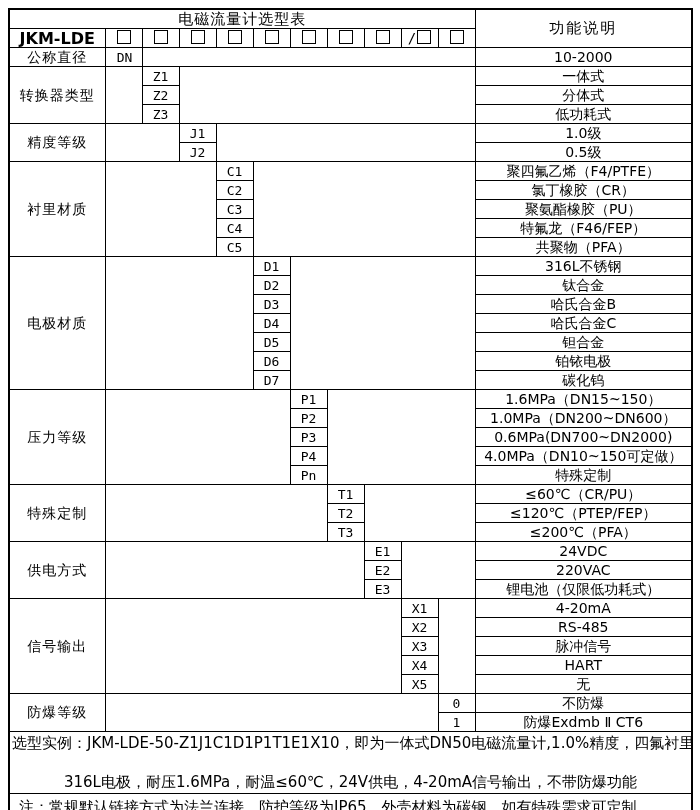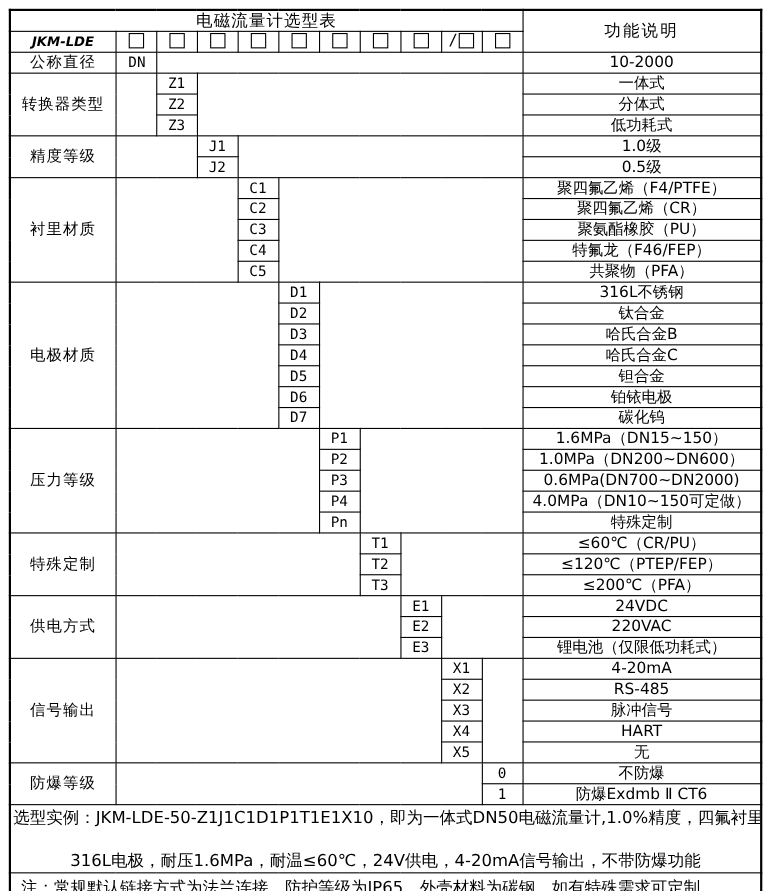--- a/index.html
+++ b/index.html
@@ -4,21 +4,21 @@
 <style>
   html,body{margin:0;padding:0;background:#ffffff;}
   body{width:700px;height:810px;overflow:hidden;color:#000;}
   .page{box-sizing:border-box;width:604px;height:810px;padding:8px 8px 0 8px;background:#fff;
         font-family:"DejaVu Sans","Liberation Sans",sans-serif;}
   table.sel{border-collapse:collapse;table-layout:fixed;width:684px;border:2px solid #000;}
   td{border:1px solid #000;height:18px;line-height:17px;padding:0 1px;text-align:center;
      font-size:14px;white-space:nowrap;overflow:hidden;}
   .ttl{font-size:15px;letter-spacing:1px;}
   .hdr{font-size:15px;letter-spacing:2px;}
-  .model{font-weight:700;font-size:12px;font-style:italic;}
+  .model{font-weight:700;font-size:16px;}
   .lab{font-size:14px;letter-spacing:1px;}
   .code{font-family:"DejaVu Sans Mono","Liberation Mono",monospace;font-size:13px;}
   .dncode{text-align:center;padding-left:3px;}
   .desc{font-size:14px;}
   .cbox{display:inline-block;width:12px;height:12px;border:1px solid #000;background:#fff;
         vertical-align:middle;margin-top:-2px;}
   .pfx{font-family:"DejaVu Sans Mono","Liberation Mono",monospace;font-size:14px;
        vertical-align:middle;margin-right:1px;}
   .example-cell{height:42px;padding:1px 2px;}
   .ex1{display:block;text-align:left;font-size:15px;line-height:20px;white-space:nowrap;}
@@ -102,21 +102,21 @@
 
   <tr>
     <td class="lab" rowspan="5">衬里材质</td>
     <td colspan="3" rowspan="5"></td>
     <td class="code">C1</td>
     <td colspan="6" rowspan="5"></td>
     <td class="desc">聚四氟乙烯（F4/PTFE）</td>
   </tr>
   <tr>
     <td class="code">C2</td>
-    <td class="desc">聚四氟乙烯（CR）</td>
+    <td class="desc">氯丁橡胶（CR）</td>
   </tr>
   <tr>
     <td class="code">C3</td>
     <td class="desc">聚氨酯橡胶（PU）</td>
   </tr>
   <tr>
     <td class="code">C4</td>
     <td class="desc">特氟龙（F46/FEP）</td>
   </tr>
   <tr>

